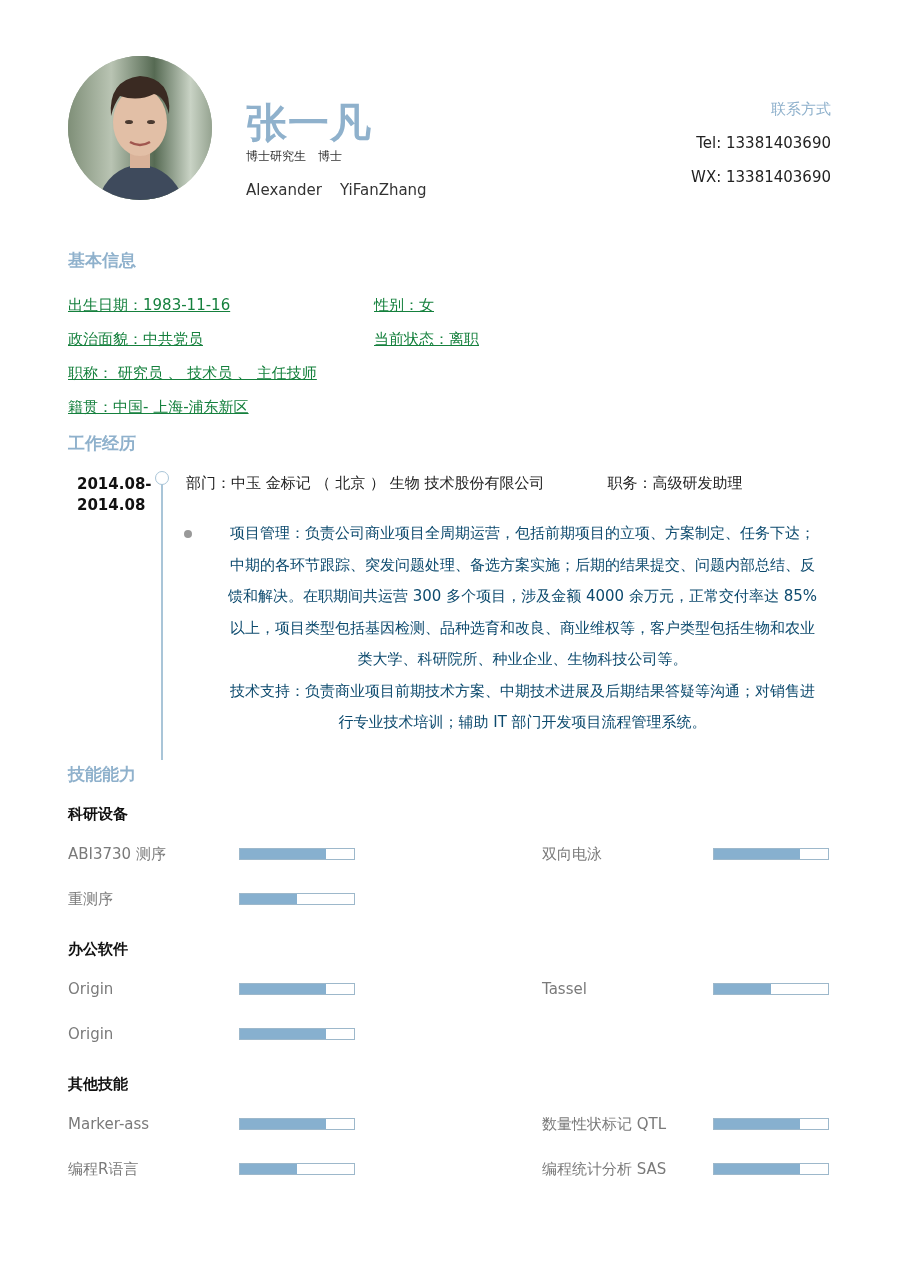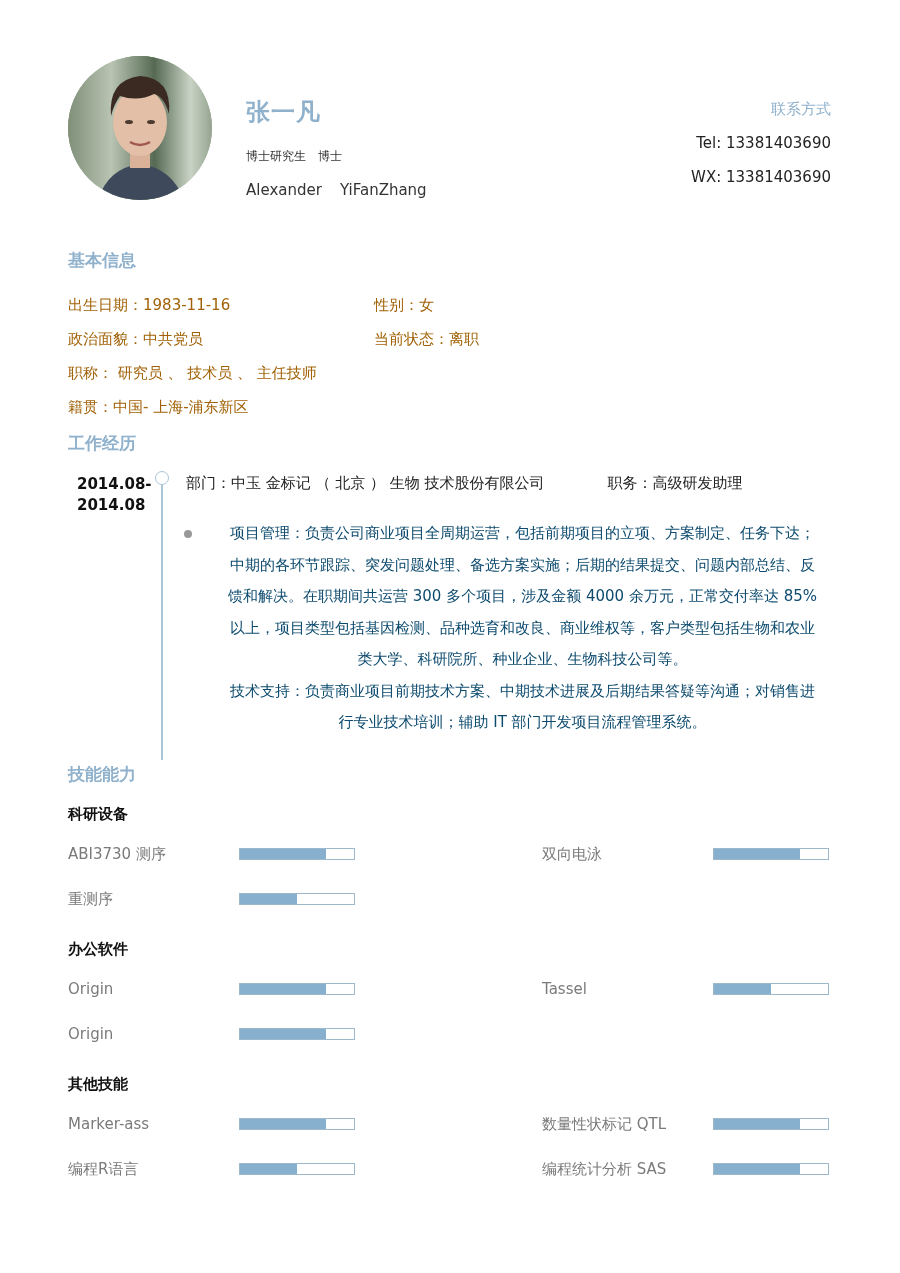--- a/index.html
+++ b/index.html
@@ -14,36 +14,36 @@
 
   
   .photo {
     left: 68px; top: 56px; width: 144px; height: 144px;
     border-radius: 50%; overflow: hidden;
     background: radial-gradient(circle at 50% 45%, #e3c0a8 0 22%, transparent 23%),
                 linear-gradient(90deg, #8d9a86 0%, #b7c2b0 30%, #5b6f57 55%, #c8d2c4 80%, #9aa794 100%);
   }
   .photo svg { width: 100%; height: 100%; display: block; }
   .name {
-    left: 246px; top: 96px; font-size: 24px; font-weight: bold;
+    left: 246px; top: 96px; font-size: 41px; font-weight: bold;
     color: #8fb1cc; letter-spacing: 1px;
   }
   .degree { left: 246px; top: 148px; font-size: 12px; color: #333; }
   .degree span + span { margin-left: 12px; }
   .ename { left: 246px; top: 181px; font-size: 15px; color: #333; }
   .ename span + span { margin-left: 18px; }
 
   .contact-title { right: 69px; top: 100px; font-size: 15px; color: #8fb1cc; text-align: right; }
   .contact-line { right: 69px; font-size: 15px; color: #222; text-align: center; }
 
   
   .sec-title { left: 68px; font-size: 17px; font-weight: bold; color: #8fb1cc; }
 
   
-  .info { font-size: 15px; color: #a16207; }
+  .info { font-size: 15px; color: #15803d; text-decoration: underline; }
 
   
   .date { left: 77px; top: 474px; font-size: 15px; font-weight: bold; color: #111; line-height: 21px; }
   .tl-line { left: 161px; top: 482px; width: 2px; height: 278px; background: #a9c5d8; }
   .tl-dot { left: 155px; top: 471px; width: 14px; height: 14px; border: 1.5px solid #a9c5d8; border-radius: 50%; background: #fff; }
   .job-head { left: 186px; top: 474px; font-size: 15px; color: #222; }
   .job-head .pos { margin-left: 34px; padding-left: 29px; }
   .bullet { left: 184px; top: 530px; width: 8px; height: 8px; border-radius: 50%; background: #999; }
   .job-desc {
     left: 210px; top: 518px; width: 625px;

